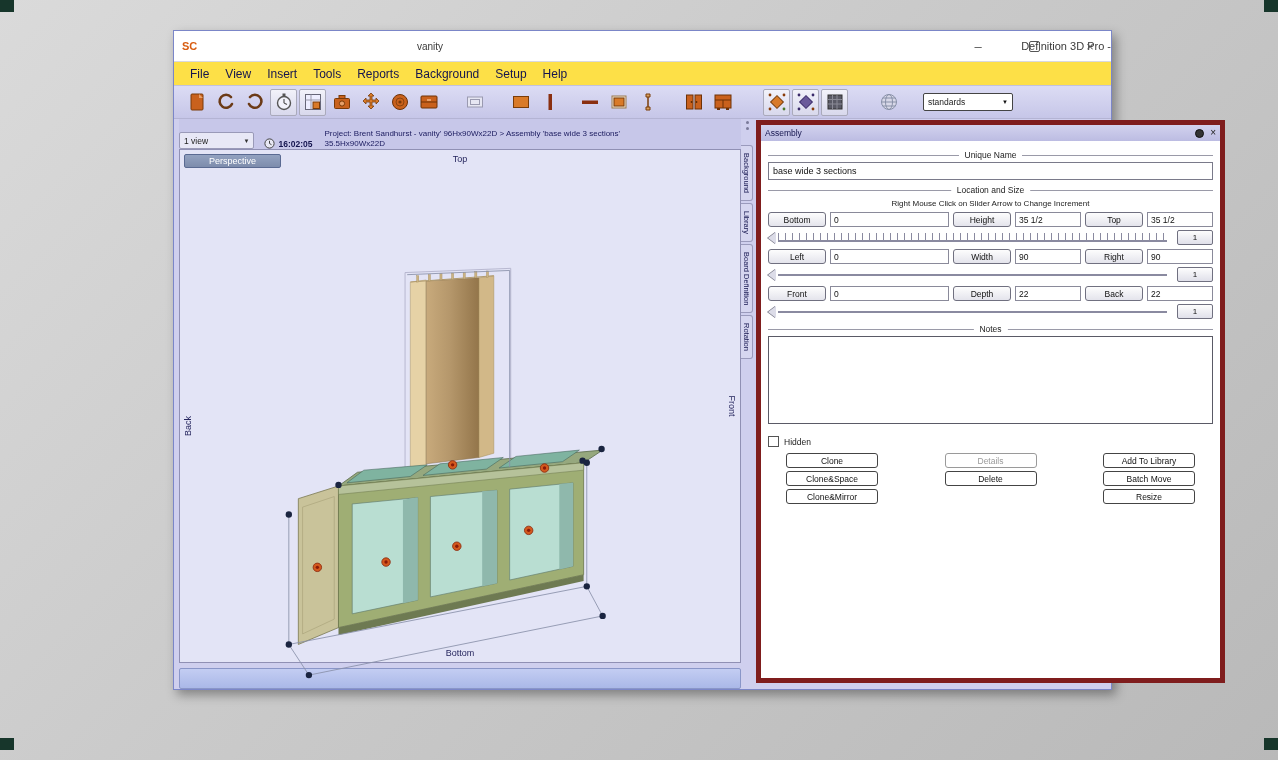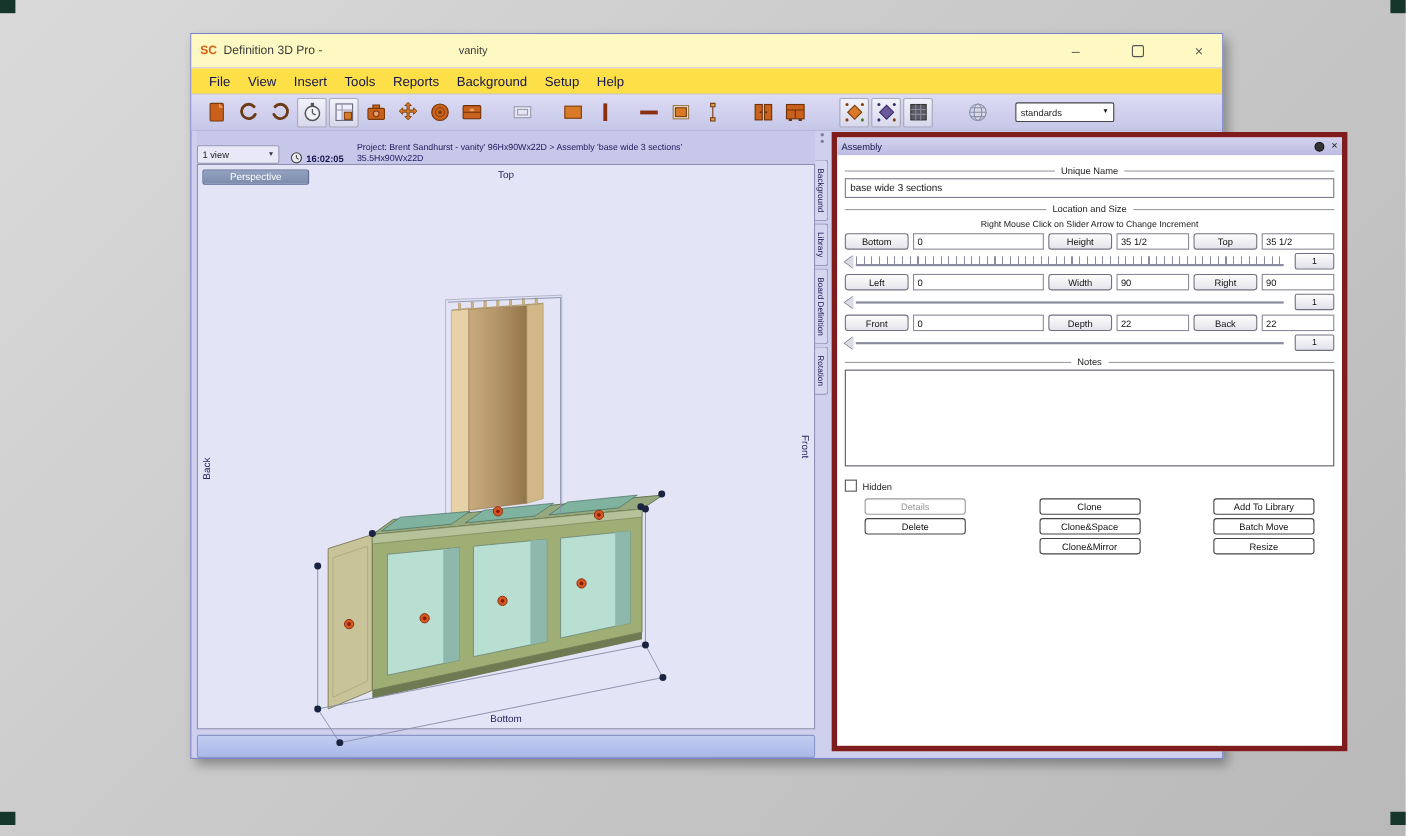--- a/index.html
+++ b/index.html
@@ -7,22 +7,22 @@
   .screen{position:relative;width:1278px;height:760px;
     background:linear-gradient(135deg,#dadada 0%,#cacaca 45%,#b9b9b9 100%);}
   .corner{position:absolute;width:14px;height:12px;background:#17362b;}
   .corner.tl{left:0;top:0}.corner.tr{right:0;top:0}
   .corner.bl{left:0;bottom:10px}.corner.br{right:0;bottom:10px}
 
   
   .app-window{position:absolute;left:173px;top:30px;width:937px;height:658px;
     background:#cfcfee;border:1px solid #7b86c8;box-shadow:4px 5px 10px rgba(0,0,0,.35);
     display:flex;flex-direction:column;}
-  .titlebar{height:30px;background:#fef9c3;border-bottom:1px solid #d8d8e0;
-    display:flex;align-items:center;position:relative;flex:0 0 auto;}
+  .titlebar{height:30px;background:#ffffff;border-bottom:1px solid #d8d8e0;
+    display:flex;align-items:center;position:relative;flex:0 0 auto;justify-content:space-between;}
   .logo{color:#d85c10;font-weight:bold;font-size:11px;margin:0 6px 0 8px;}
   .app-title{font-size:11px;color:#3a3a3a;}
   .doc-title{position:absolute;left:243px;font-size:10px;color:#3a3a3a;}
   .win-controls{position:absolute;right:10px;top:0;height:30px;display:flex;align-items:center;gap:34px;}
   .win-btn{width:22px;height:22px;display:flex;align-items:center;justify-content:center;
     color:#555;font-size:13px;cursor:default;}
   .max-box{width:9px;height:9px;border:1.5px solid #555;border-radius:2px;}
 
   .menubar{height:23px;background:#fde047;border-bottom:1px solid #c2c2dc;
     display:flex;align-items:center;padding-left:8px;flex:0 0 auto;}
@@ -495,27 +495,27 @@
               <textarea class="notes-area" style=""></textarea>
             </div>
 
             <div class="hidden-row">
               <span class="cb"></span>
               <span>Hidden</span>
             </div>
 
             <div class="btn-grid">
               <div class="btn-col">
-                <button class="panel-btn disabled">Details</button>
-                <button class="panel-btn">Delete</button>
-              </div>
-              <div class="btn-col">
                 <button class="panel-btn">Clone</button>
                 <button class="panel-btn">Clone&amp;Space</button>
                 <button class="panel-btn">Clone&amp;Mirror</button>
+              </div>
+              <div class="btn-col">
+                <button class="panel-btn disabled">Details</button>
+                <button class="panel-btn">Delete</button>
               </div>
               <div class="btn-col">
                 <button class="panel-btn">Add To Library</button>
                 <button class="panel-btn">Batch Move</button>
                 <button class="panel-btn">Resize</button>
               </div>
             </div>
 
           </div>
         </div>

